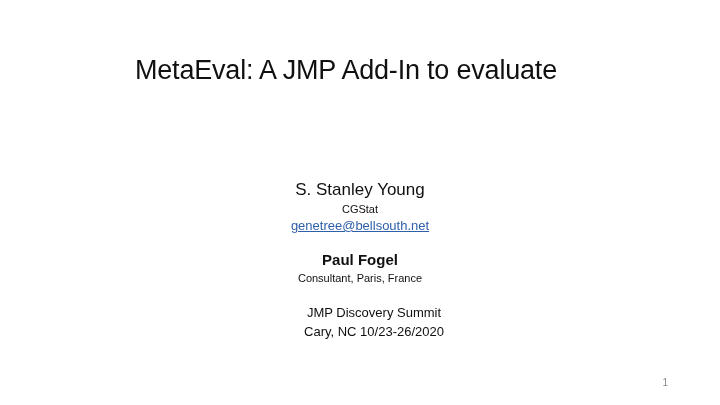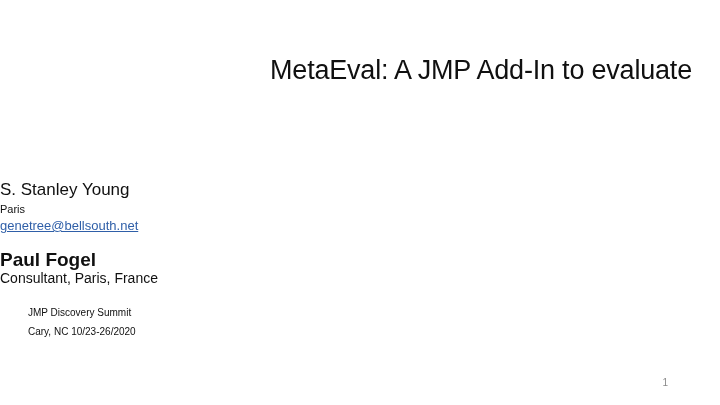--- a/index.html
+++ b/index.html
@@ -18,35 +18,35 @@
     position: relative;
     width: 720px;
     height: 405px;
     box-sizing: border-box;
   }
   .title-block {
     position: absolute;
     left: 0;
     top: 52px;
     width: 692px;
-    text-align: right;
+    text-align: center;
   }
   .title-line {
     font-size: 27px;
     font-weight: 400;
     line-height: 36px;
     letter-spacing: -0.2px;
     color: #101010;
   }
   .body-block {
     position: absolute;
     left: 0;
     top: 178px;
     width: 720px;
-    text-align: left;
+    text-align: center;
   }
   .author {
     font-size: 17px;
     line-height: 23px;
     color: #101010;
   }
   .affiliation {
     font-size: 11px;
     line-height: 16px;
     color: #101010;
@@ -54,32 +54,32 @@
   .email {
     font-size: 13px;
     line-height: 18px;
     color: #2f5fa8;
     text-decoration: underline;
     cursor: pointer;
   }
   .gap-1 { height: 14px; }
   .gap-2 { height: 16px; }
   .author2 {
-    font-size: 19px;
+    font-size: 15px;
     font-weight: 700;
     line-height: 21px;
     color: #101010;
   }
   .affiliation2 {
-    font-size: 14px;
+    font-size: 11px;
     line-height: 17px;
     color: #101010;
   }
   .event {
-    font-size: 10px;
+    font-size: 13px;
     line-height: 19px;
     color: #101010;
     margin-left: 28px;
   }
   .page-number {
     position: absolute;
     right: 52px;
     bottom: 17px;
     font-size: 10px;
     color: #8a8a8a;
@@ -89,21 +89,21 @@
 <body>
 
 <div class="slide">
 
   <div class="title-block">
     <div class="title-line">MetaEval: A JMP Add-In to evaluate</div>
   </div>
 
   <div class="body-block">
     <div class="author">S. Stanley Young</div>
-    <div class="affiliation">Paris</div>
+    <div class="affiliation">CGStat</div>
     <div class="email">genetree@bellsouth.net</div>
 
     <div class="gap-1"></div>
 
     <div class="author2">Paul Fogel</div>
     <div class="affiliation2">Consultant, Paris, France</div>
 
     <div class="gap-2"></div>
 
     <div class="event">JMP Discovery Summit</div>

